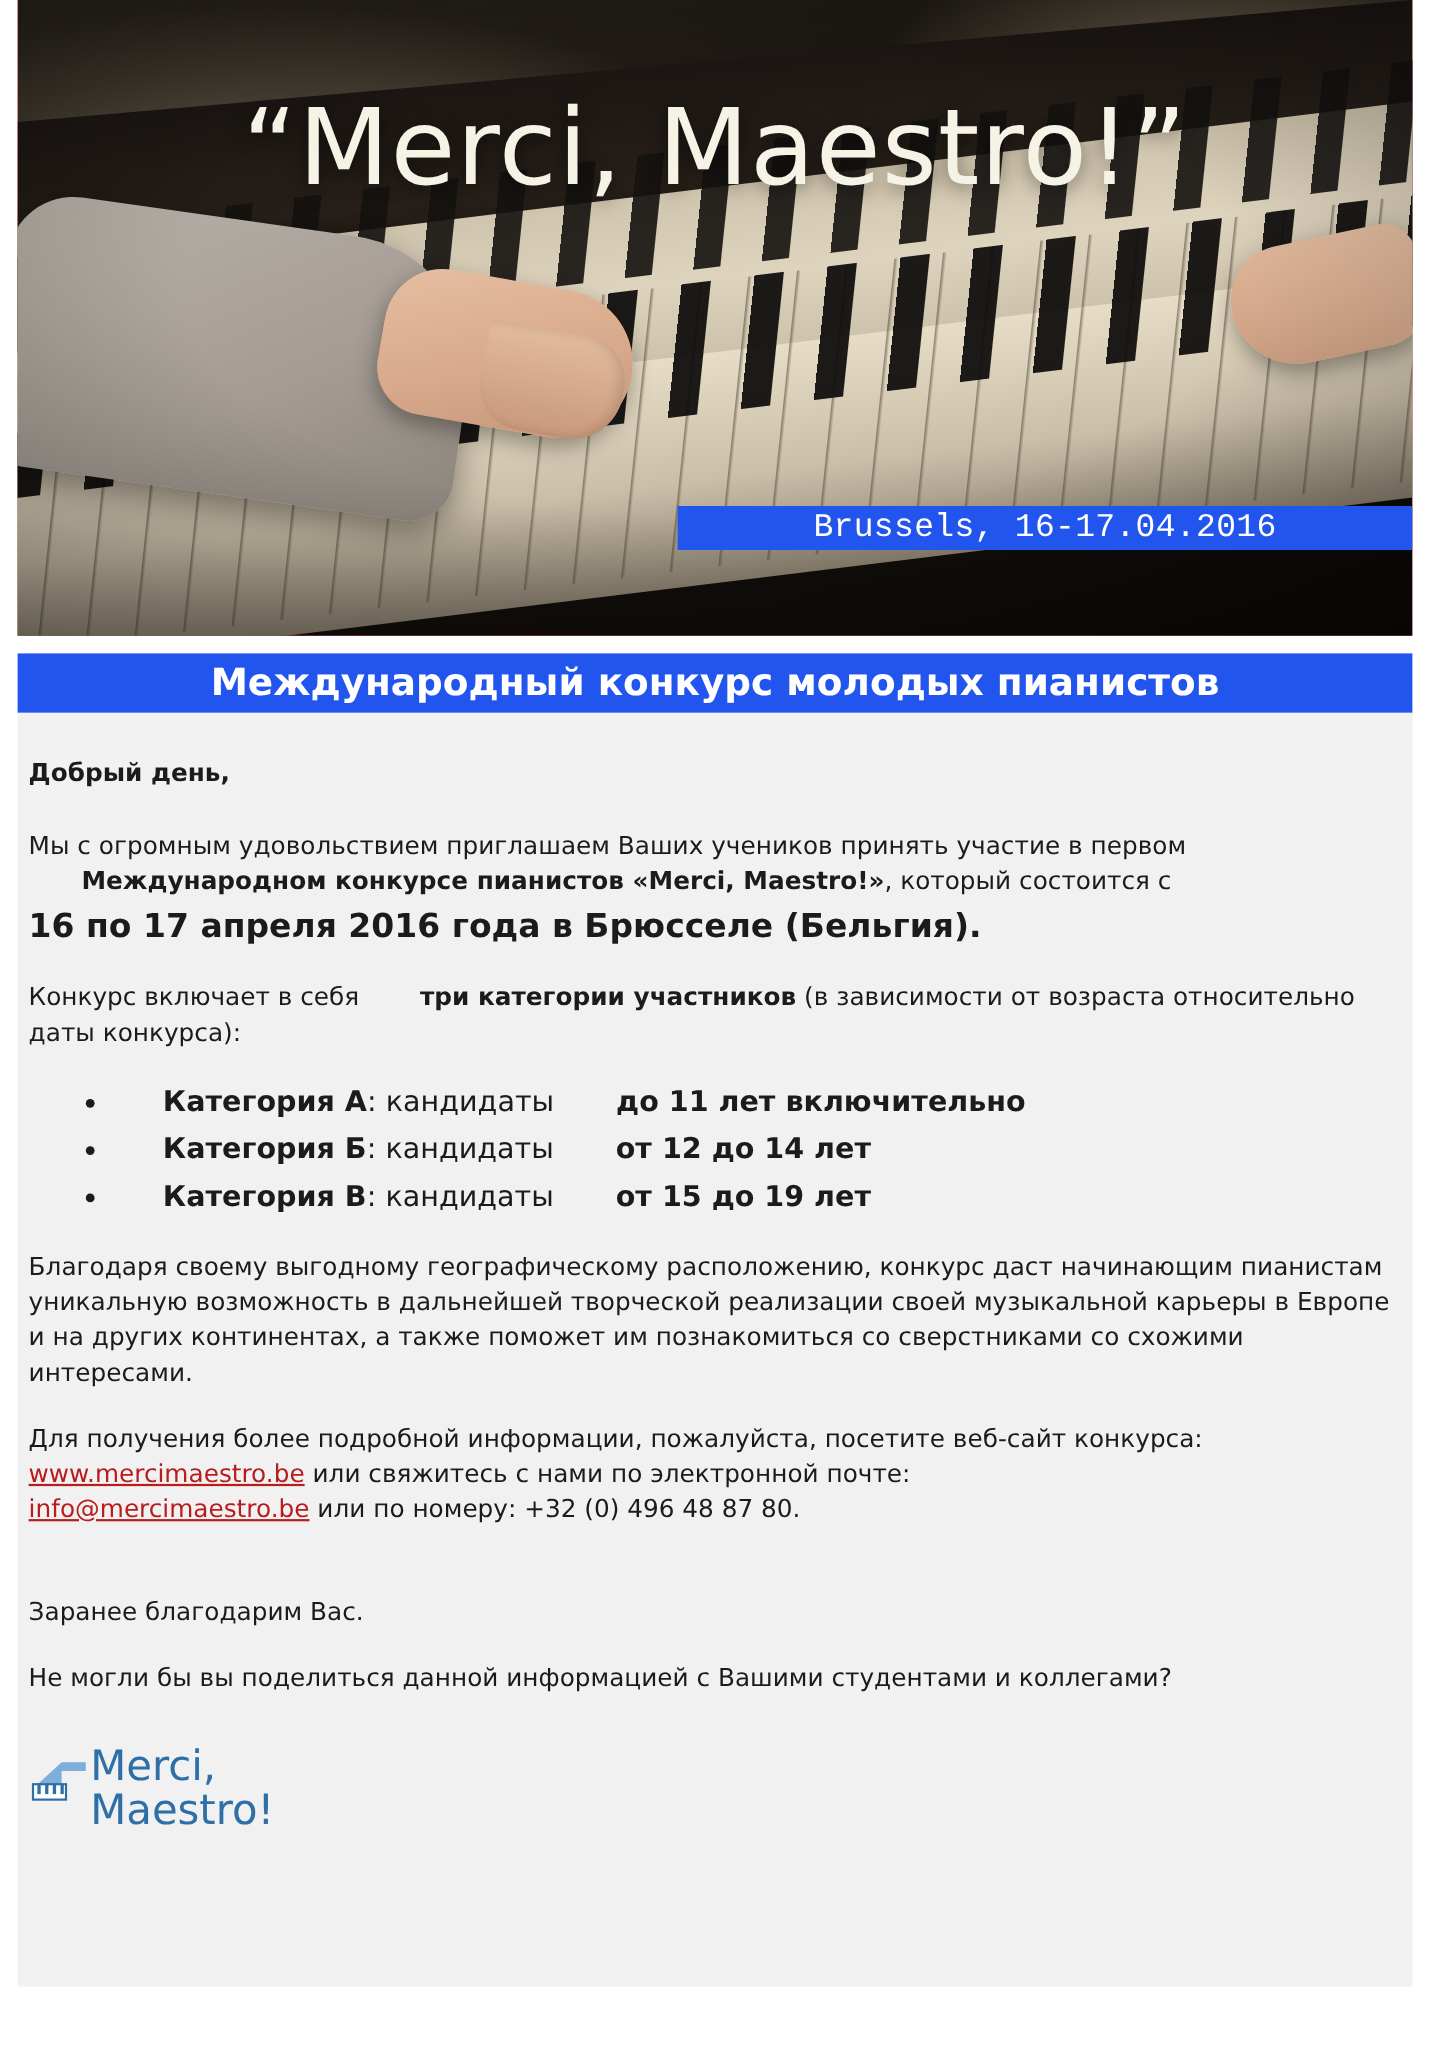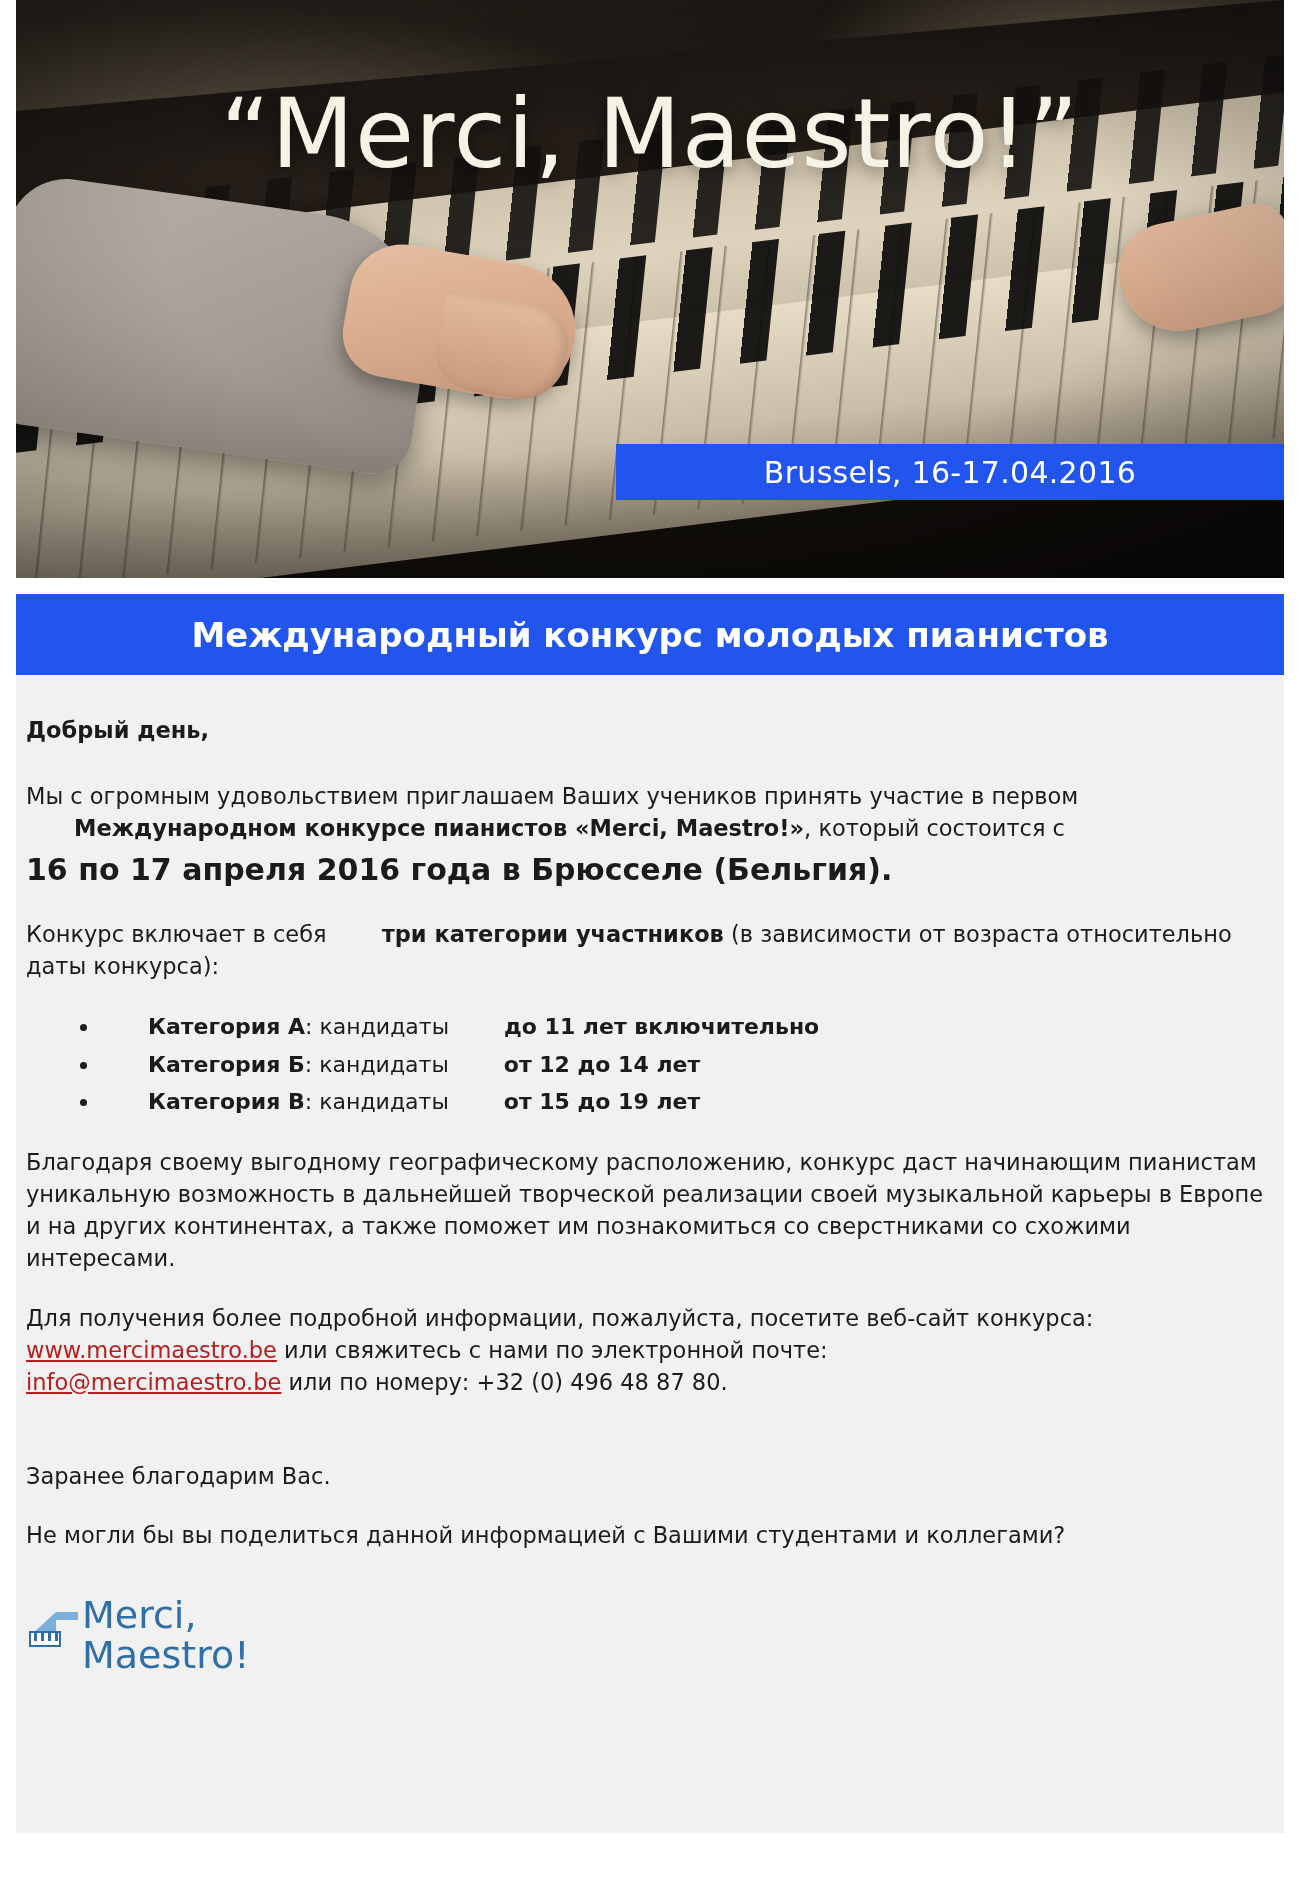--- a/index.html
+++ b/index.html
@@ -178,37 +178,38 @@
     letter-spacing: 1px;
     color: #f5f2e6;
     text-shadow: 0 4px 18px rgba(0,0,0,0.55);
     white-space: nowrap;
   }
   .hero-banner {
     position: absolute;
     left: 600px;
     right: 0;
     bottom: 78px;
-    height: 56px;
+    height: 40px;
     background: #2255ee;
     display: flex;
     align-items: center;
     justify-content: center;
+    font-family: Liberation Mono, monospace;
   }
   .hero-banner span {
     color: #ffffff;
     font-size: 30px;
     letter-spacing: 0.3px;
   }
 
   
   .title-bar {
     margin: 16px 16px 0 16px;
     width: 1268px;
-    height: 81px;
+    height: 54px;
     background: #2255ee;
     display: flex;
     align-items: center;
     justify-content: center;
   }
   .title-bar h1 {
     margin: 0;
     font-size: 34px;
     font-weight: bold;
     color: #ffffff;
@@ -246,21 +247,21 @@
     margin-top: 4px;
   }
   .bold { font-weight: bold; margin-left: 48px; }
   ul.cats {
     margin: 6px 0 30px 0;
     padding-left: 74px;
     list-style: disc;
   }
   ul.cats li {
     margin: 0 0 6px 0;
-    font-size: 22px;
+    font-size: 26px;
   }
   a.link {
     color: #b91c1c;
     text-decoration: underline;
   }
   .spacer-lg { height: 34px; }
   .tight { margin-bottom: 6px; }
 
   
   .sig {

